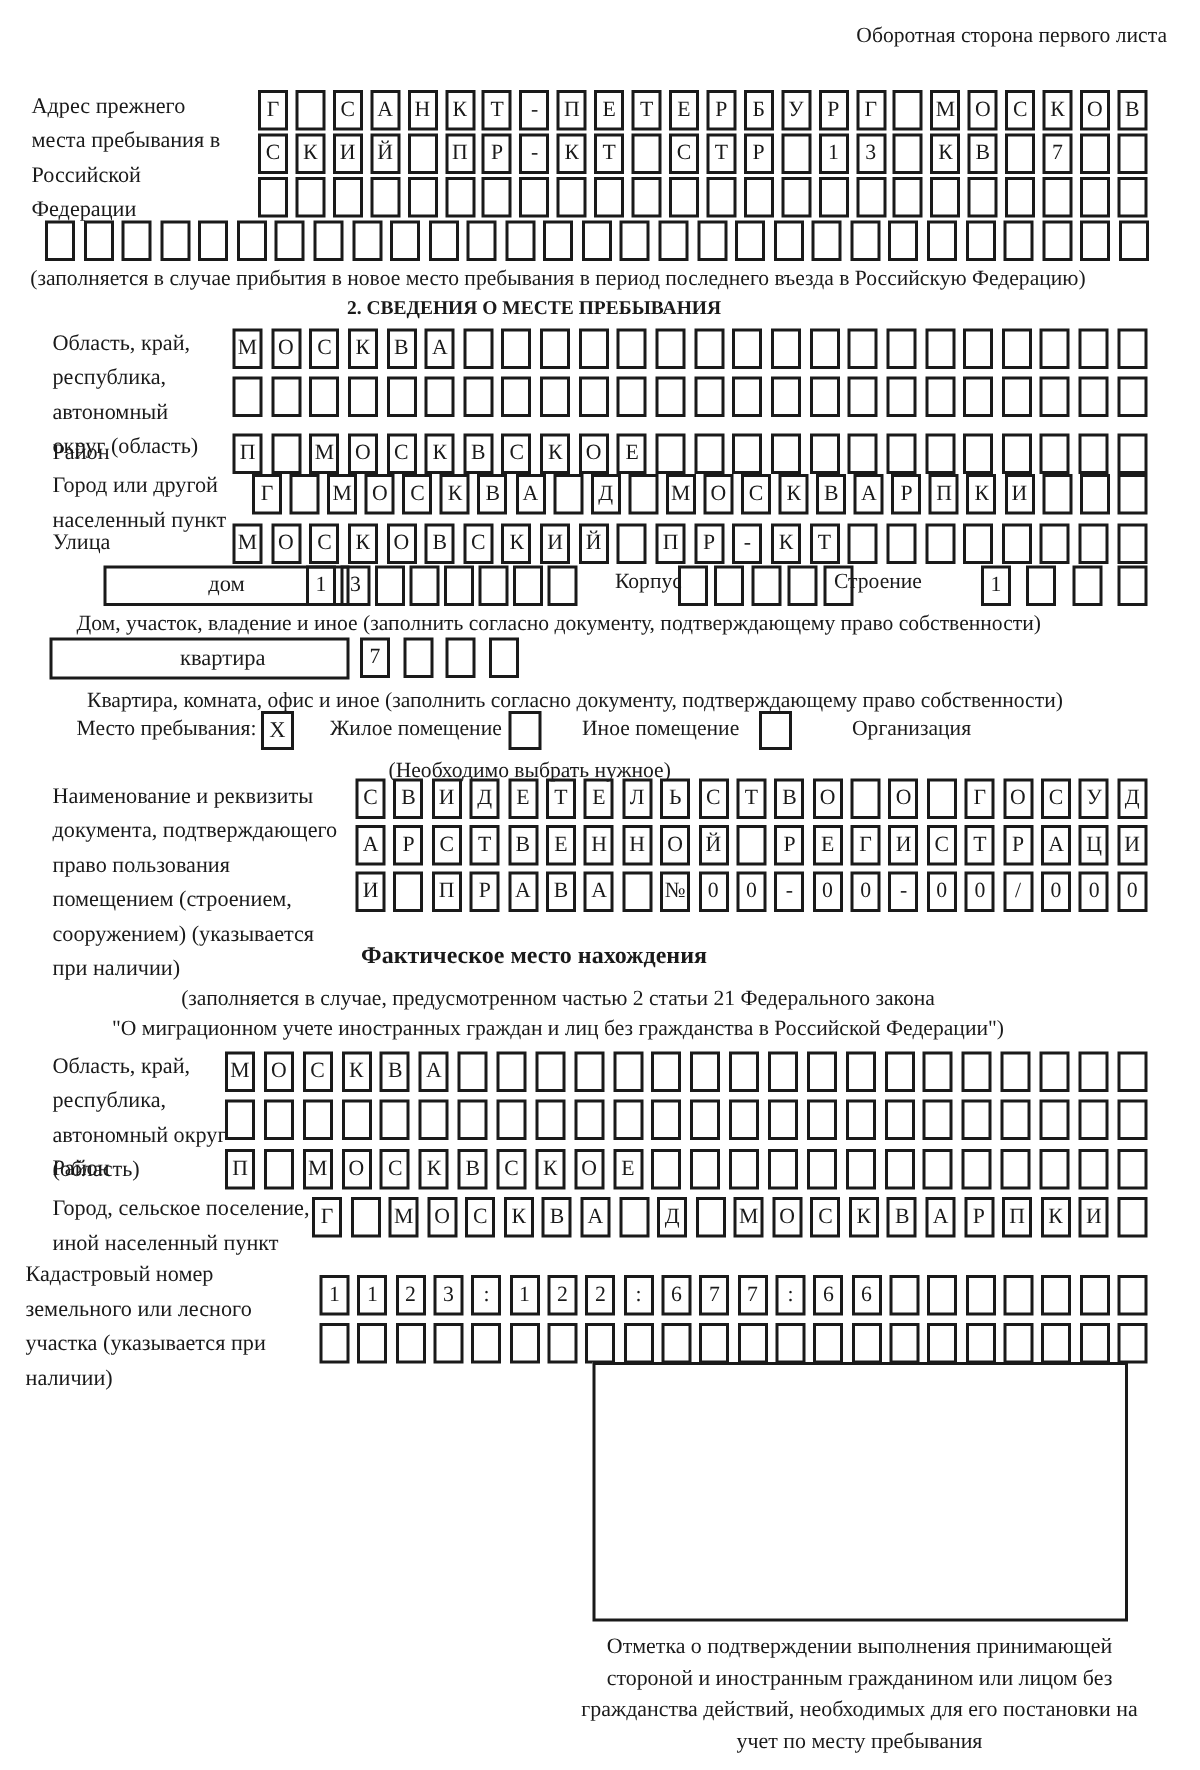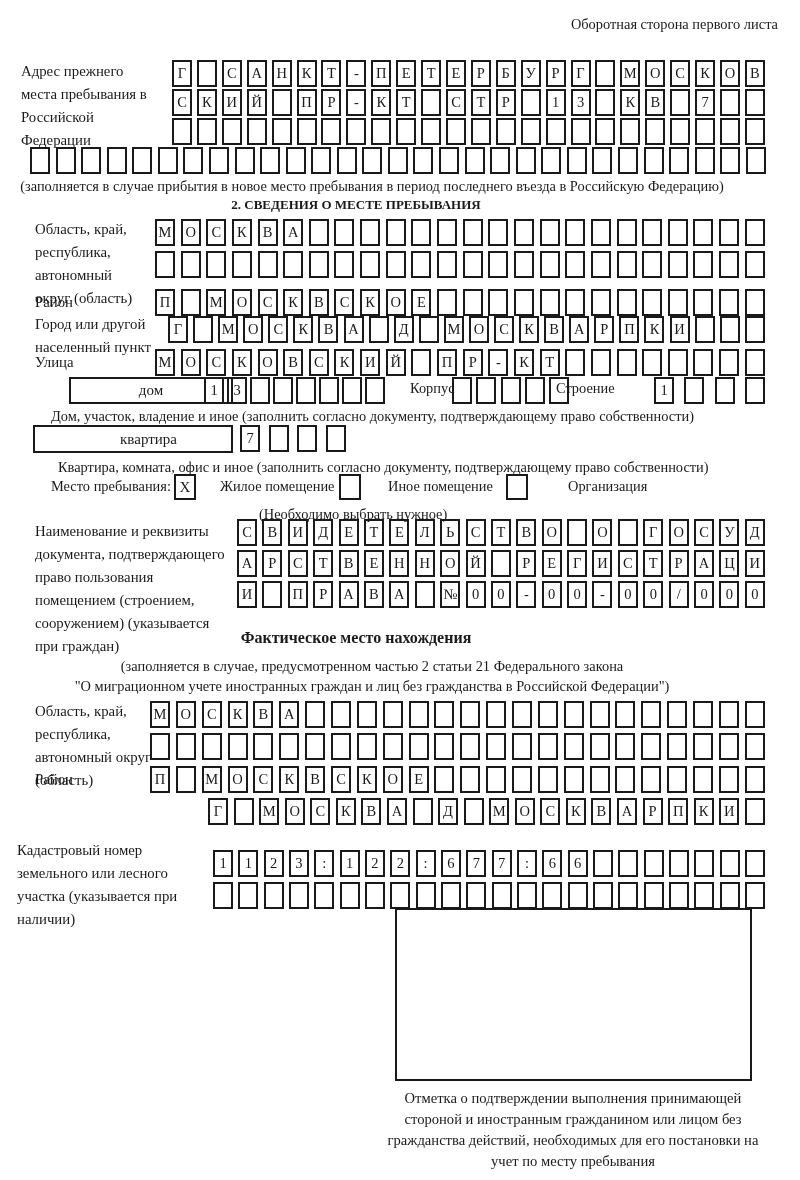--- a/index.html
+++ b/index.html
@@ -317,21 +317,21 @@
 
   <div class="cap" style="left:35px;top:478px;font-family:Liberation Serif, serif;">Место пребывания:</div>
   <div class="cb" style="left:174px;top:474px;">X</div>
   <div class="cap" style="left:204px;top:478px;">Жилое помещение</div>
   <div class="cb" style="left:339px;top:474px;"></div>
   <div class="cap" style="left:372px;top:478px;">Иное помещение</div>
   <div class="cb" style="left:506px;top:474px;"></div>
   <div class="cap" style="left:552px;top:478px;">Организация</div>
   <div class="cap" style="left:243px;top:506px;">(Необходимо выбрать нужное)</div>
 
-  <div class="lbl" style="left:35px;top:520px;width:195px;">Наименование и реквизиты документа, подтверждающего право пользования помещением (строением, сооружением) (указывается при граждан)</div>
+  <div class="lbl" style="left:35px;top:520px;width:195px;">Наименование и реквизиты документа, подтверждающего право пользования помещением (строением, сооружением) (указывается при наличии)</div>
   <div class="row" style="left:237px;top:519px;width:528px;">
       <div class="cell">С</div>
       <div class="cell">В</div>
       <div class="cell">И</div>
       <div class="cell">Д</div>
       <div class="cell">Е</div>
       <div class="cell">Т</div>
       <div class="cell">Е</div>
       <div class="cell">Л</div>
       <div class="cell">Ь</div>
@@ -474,20 +474,21 @@
       <div class="cell"></div>
       <div class="cell"></div>
       <div class="cell"></div>
       <div class="cell"></div>
       <div class="cell"></div>
       <div class="cell"></div>
       <div class="cell"></div>
       <div class="cell"></div>
     </div>
 
+  <div class="lbl" style="left:35px;top:795px;width:185px;">Город, сельское поселение, иной населенный пункт</div>
   <div class="row" style="left:208px;top:798px;width:557px;">
       <div class="cell">Г</div>
       <div class="cell"></div>
       <div class="cell">М</div>
       <div class="cell">О</div>
       <div class="cell">С</div>
       <div class="cell">К</div>
       <div class="cell">В</div>
       <div class="cell">А</div>
       <div class="cell"></div>

